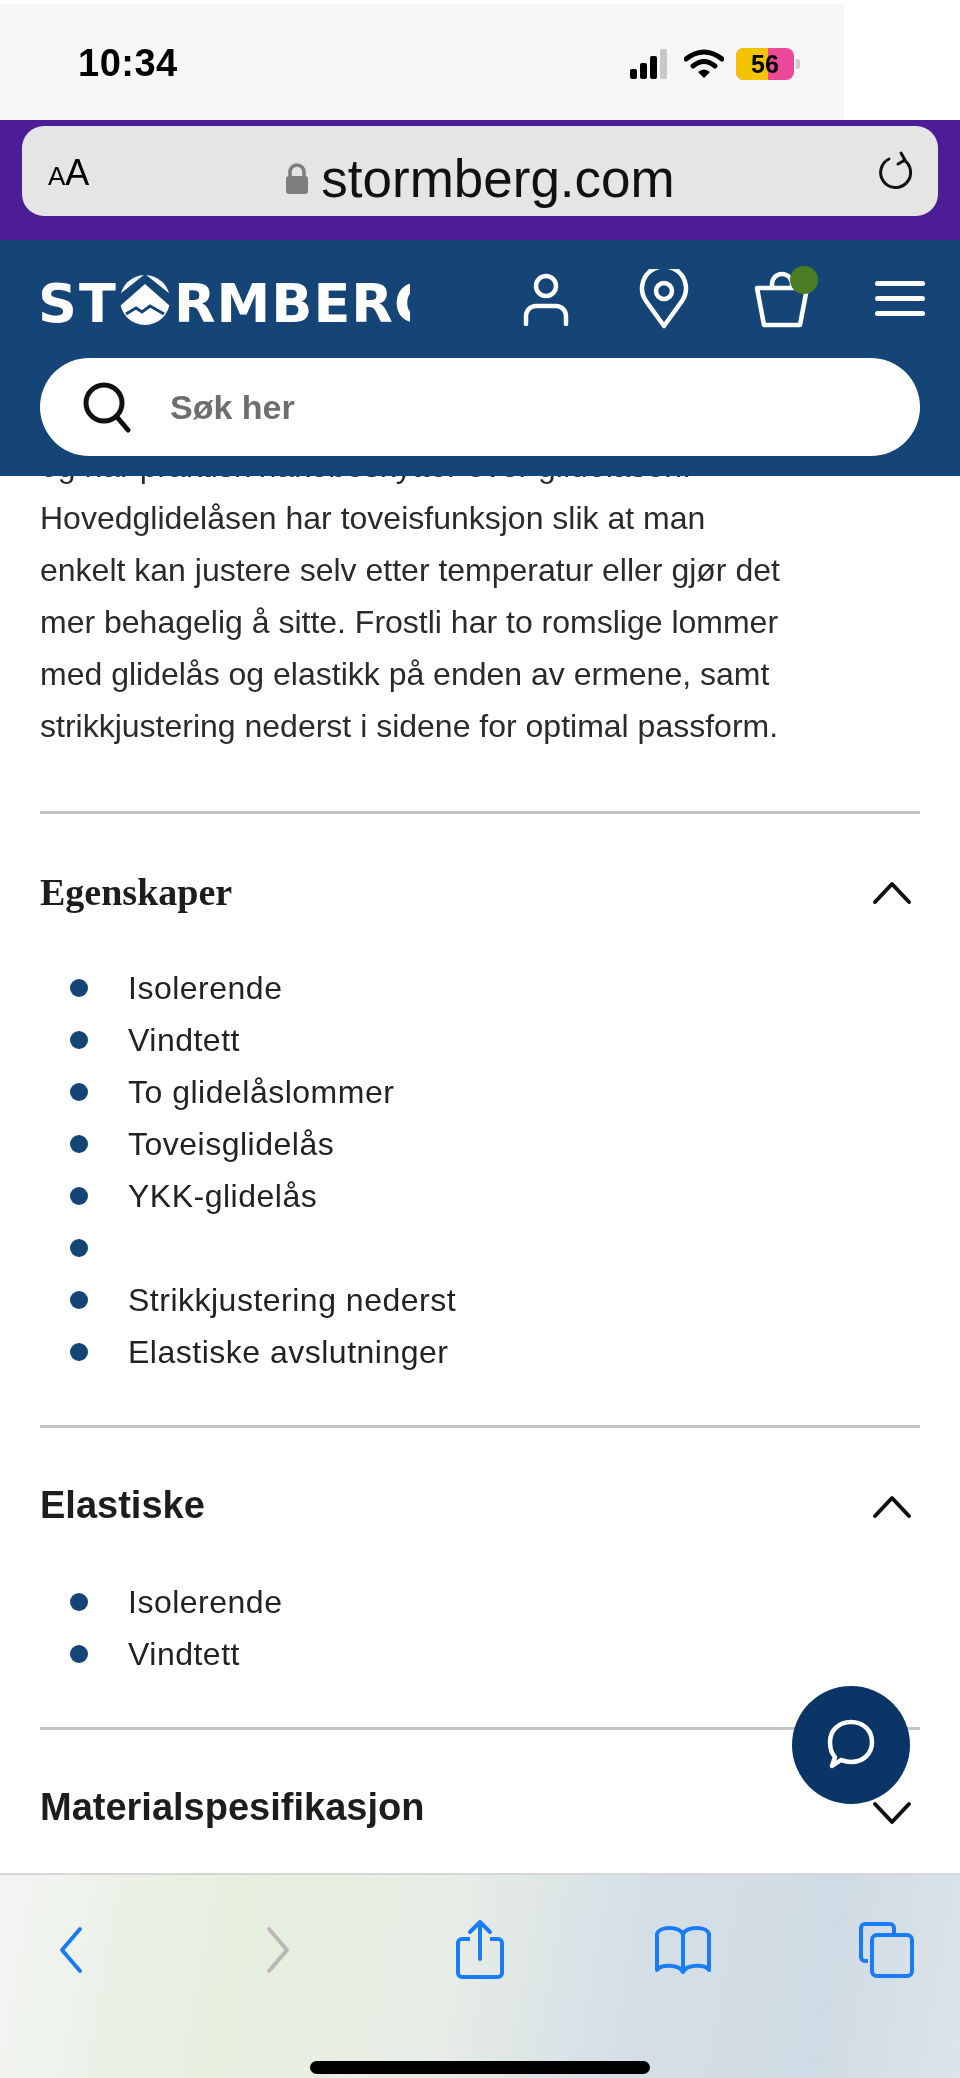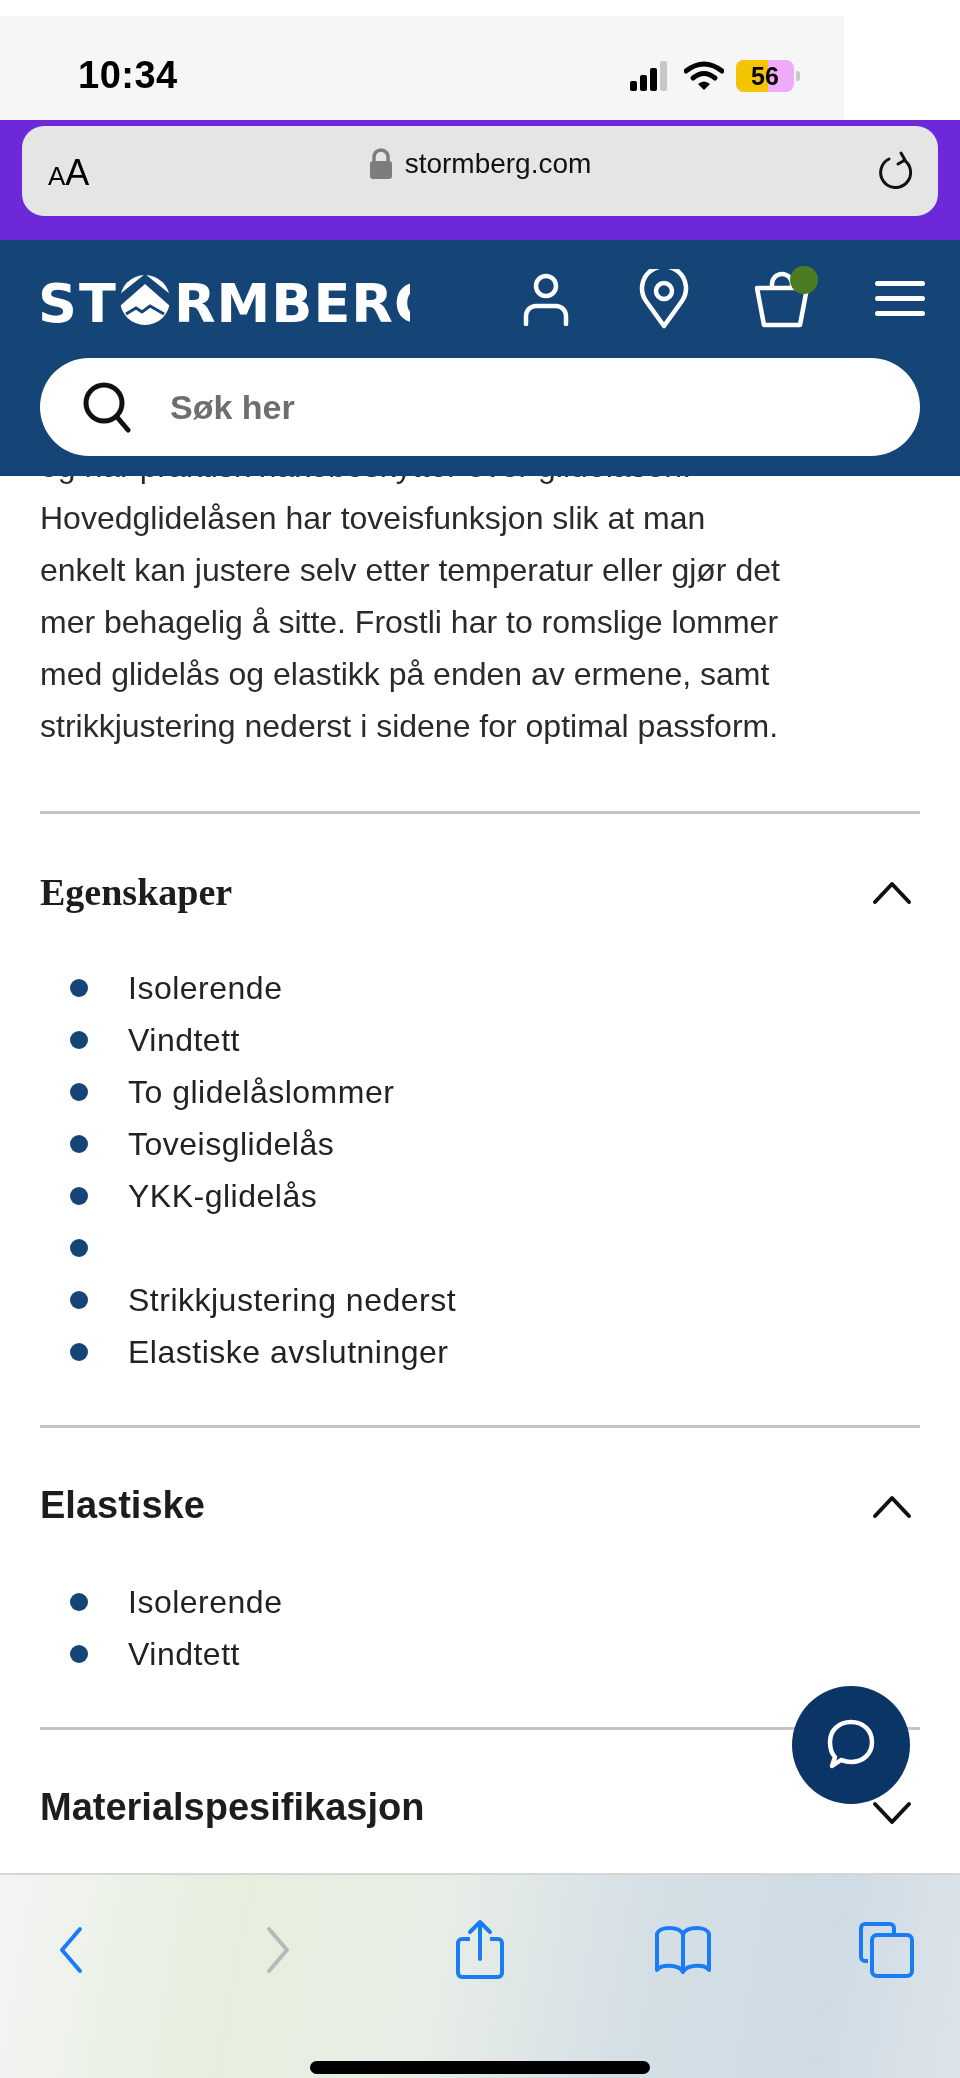--- a/index.html
+++ b/index.html
@@ -1,34 +1,34 @@
 <!DOCTYPE html>
 <html><head>
   <meta charset="utf-8">
   <style>
     * { box-sizing: border-box; margin: 0; padding: 0; }
     html, body { width: 960px; height: 2078px; overflow: hidden; background: #ffffff; }
     body { position: relative; font-family: "Liberation Sans", sans-serif; color: #222; }
 
     
-    .status-bar { position: absolute; left: 0; top: 16px; width: 844px; height: 120px; background: #f6f6f6; }
+    .status-bar { position: absolute; left: 0; top: 4px; width: 844px; height: 120px; background: #f6f6f6; }
     .status-time { position: absolute; left: 78px; top: 38px; font-size: 38px; font-weight: bold; color: #000; letter-spacing: 0.5px; }
     .status-icons { position: absolute; right: 44px; top: 44px; display: flex; align-items: center; gap: 12px; }
-    .battery { position: relative; width: 58px; height: 32px; border-radius: 8px; background: #f0abfc; overflow: hidden; display: flex; align-items: center; justify-content: center; }
+    .battery { position: relative; width: 58px; height: 32px; border-radius: 8px; background: #ec4899; overflow: hidden; display: flex; align-items: center; justify-content: center; }
     .battery-fill { position: absolute; left: 0; top: 0; bottom: 0; width: 56%; background: #f5c400; }
     .battery-text { position: relative; font-size: 25px; font-weight: bold; color: #000; }
     .battery-tip { width: 4px; height: 10px; background: #c8c8c8; border-radius: 0 3px 3px 0; margin-left: -10px; }
 
     
-    .browser-top { position: absolute; left: 0; top: 120px; width: 960px; height: 120px; background: #6d28d9; }
+    .browser-top { position: absolute; left: 0; top: 120px; width: 960px; height: 120px; background: #4c1d95; }
     .url-bar { position: absolute; left: 22px; top: 6px; width: 916px; height: 90px; background: #e5e5e5; border-radius: 22px; }
     .text-size-btn { position: absolute; left: 26px; top: 26px; font-size: 36px; color: #000; }
     .text-size-btn .small { font-size: 26px; }
     .url-center { position: absolute; left: 0; right: 0; top: 22px; display: flex; justify-content: center; align-items: center; gap: 12px; }
-    .url-text { font-size: 28px; color: #111; }
+    .url-text { font-size: 53px; color: #111; }
     .reload-btn { position: absolute; right: 20px; top: 24px; width: 44px; height: 44px; }
 
     
     .site-header { position: absolute; left: 0; top: 240px; width: 960px; height: 236px; background: #144576; z-index: 5; }
     .logo { position: absolute; left: 38px; top: 32px; height: 56px; }
     .header-icon { position: absolute; top: 24px; width: 60px; height: 70px; display: flex; align-items: center; justify-content: center; }
     .cart-dot { position: absolute; right: -6px; top: 2px; width: 28px; height: 28px; border-radius: 50%; background: #4b7c23; }
     .search-box { position: absolute; left: 40px; top: 118px; width: 880px; height: 98px; background: #fff; border-radius: 49px; display: flex; align-items: center; padding-left: 42px; }
     .search-input { border: none; outline: none; background: transparent; font-family: "Liberation Sans", sans-serif; font-size: 34px; font-weight: bold; color: #6a6a6a; margin-left: 38px; width: 700px; }
     .search-input::placeholder { color: #6e6e6e; }

